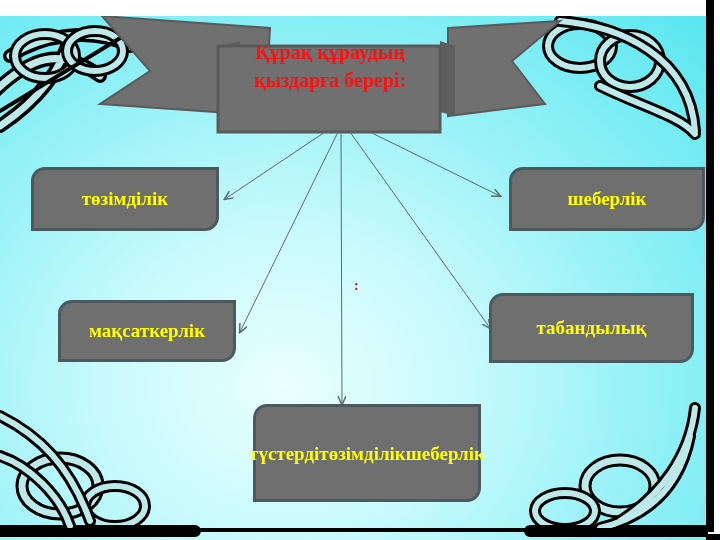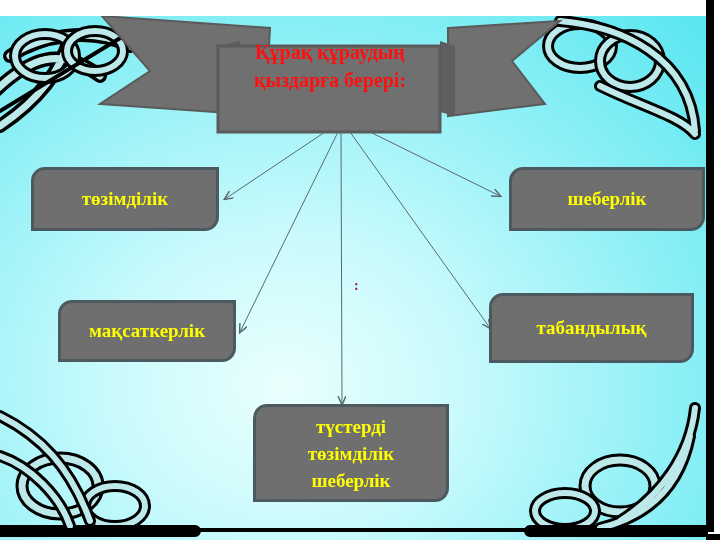--- a/index.html
+++ b/index.html
@@ -102,21 +102,21 @@
   </div>
 
   <div class="box" style="left:58px;top:284px;width:178px;height:62px;">
     <span>мақсаткерлік</span>
   </div>
 
   <div class="box" style="left:489px;top:277px;width:205px;height:70px;">
     <span>табандылық</span>
   </div>
 
-  <div class="box" style="left:253px;top:388px;width:196px;height:98px;flex-direction:column;line-height:27px;">
+  <div class="box" style="left:253px;top:388px;width:228px;height:98px;flex-direction:row;line-height:27px;">
     <span>түстерді</span>
     <span>төзімділік</span>
     <span>шеберлік</span>
   </div>
 
   <div class="colon">:</div>
 </div>
 
 <div class="frame-right"></div>
 <div class="frame-bottom"></div>

